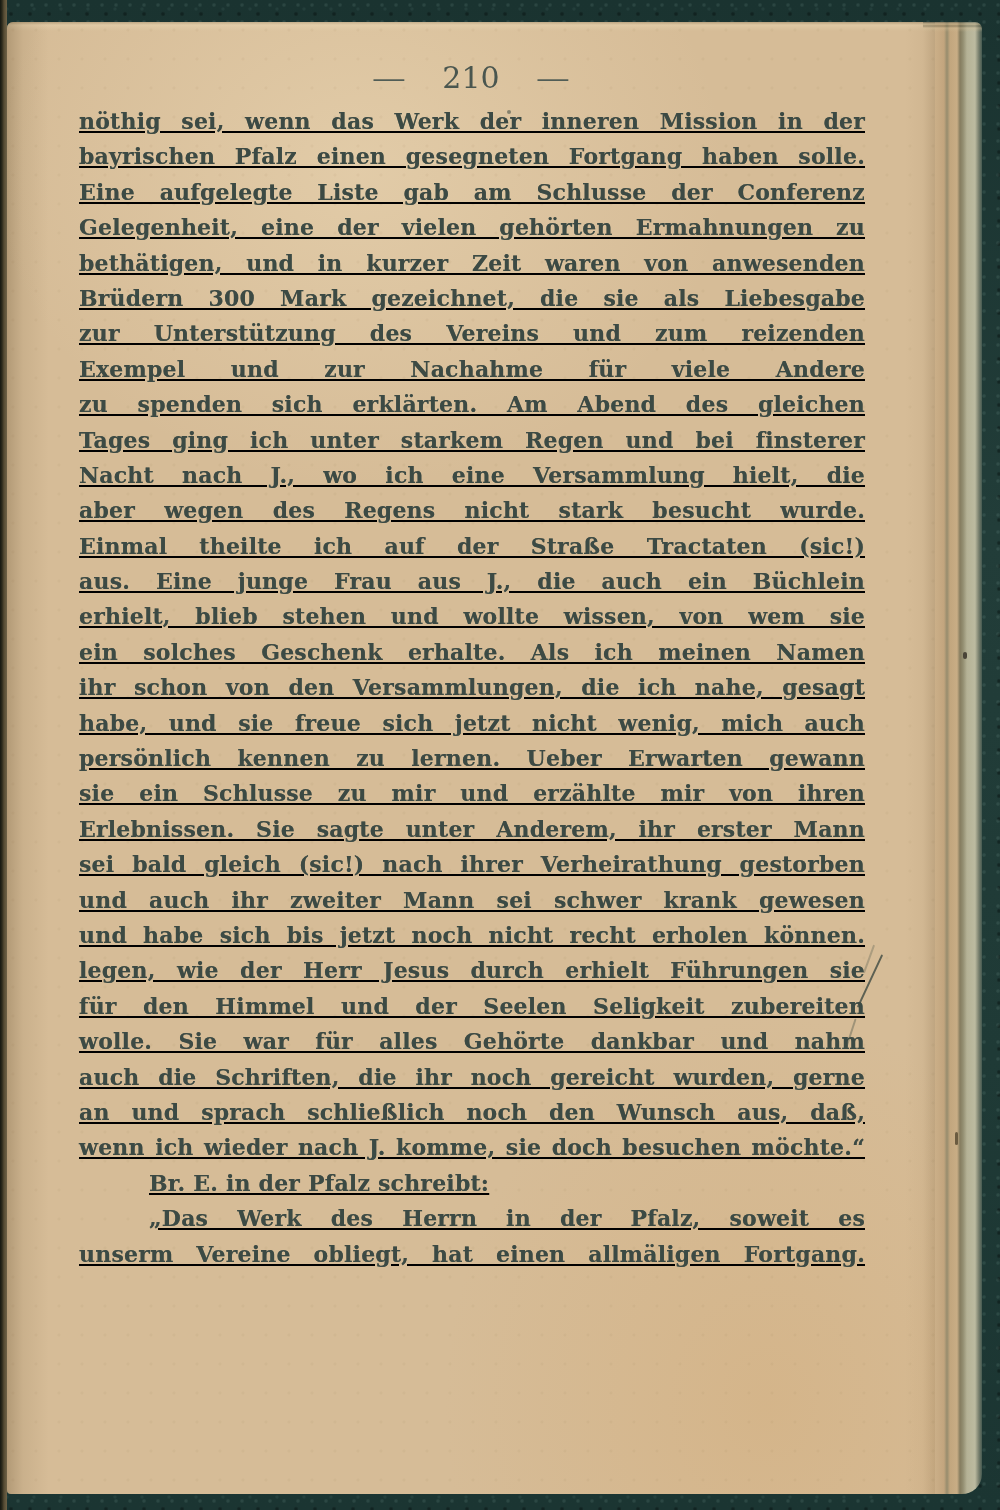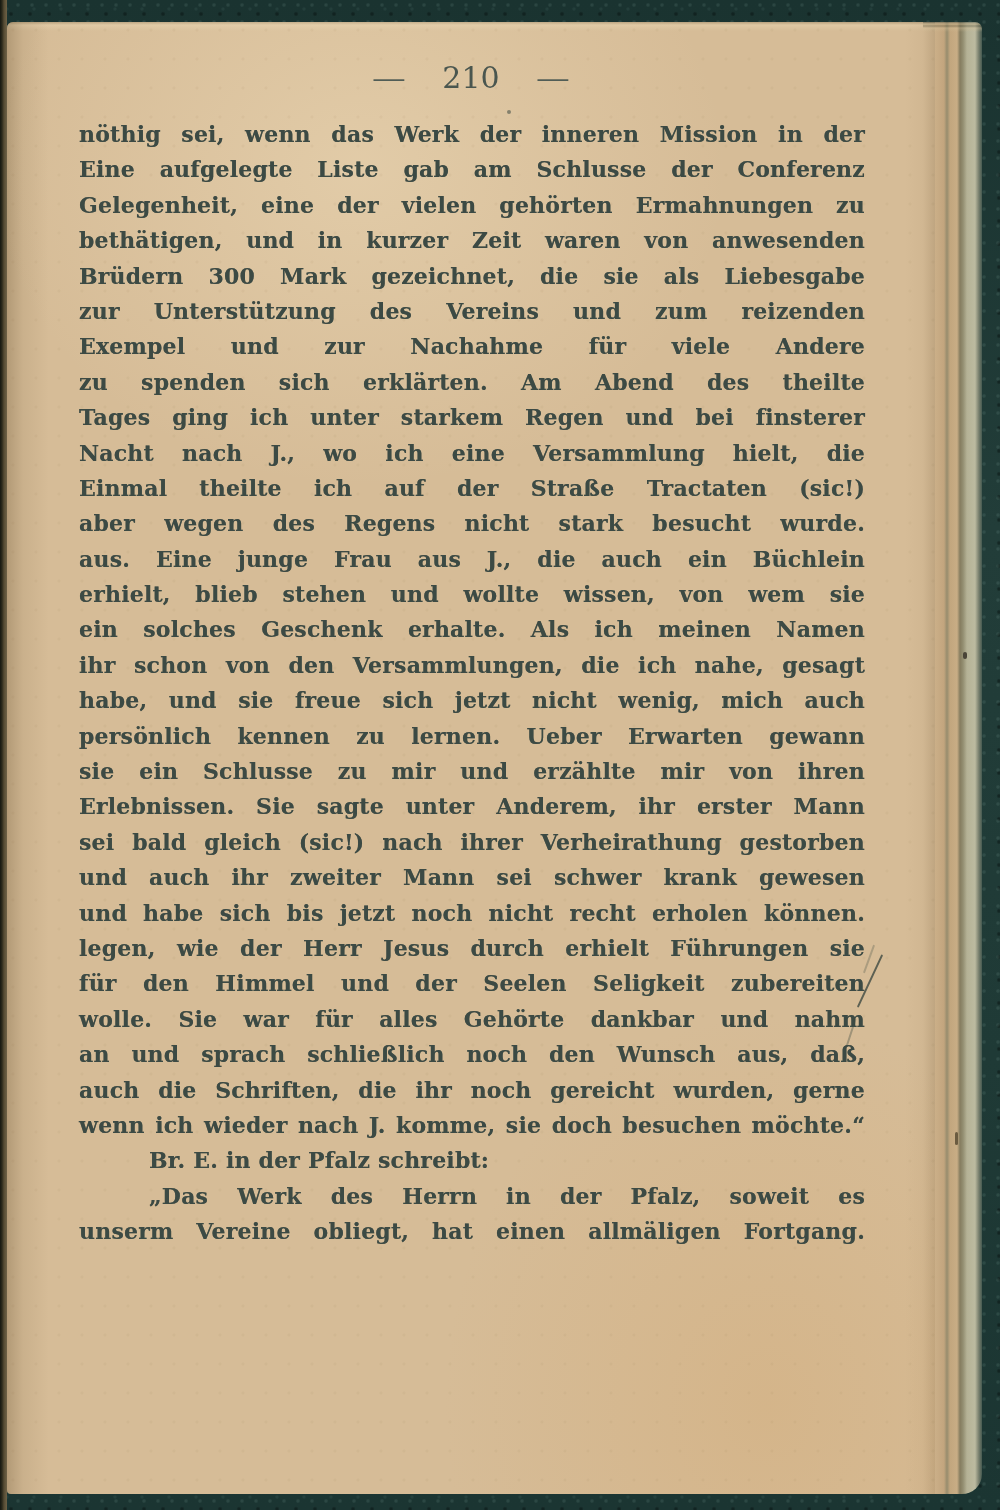--- a/index.html
+++ b/index.html
@@ -101,22 +101,23 @@
     position: absolute;
     left: 500px; top: 88px;
     width: 4px; height: 4px;
     border-radius: 50%;
     background: rgba(60,72,66,0.55);
   }
 
   
   .text-block {
     position: absolute;
-    left: 72px; top: 95px;
+    left: 72px; top: 82px;
     width: 786px;
+    text-decoration: underline;
   }
   .line {
     height: 35.4px;
     line-height: 35.4px;
     font-family: "DejaVu Serif", serif;
     font-size: 22px;
     font-weight: 700;
     color: #3c4a44;
     text-shadow: 0 0 0.6px rgba(52,66,60,0.55);
     text-align: justify;
@@ -162,47 +163,48 @@
 
       <div class="page-header">
         <span class="dash">—</span>
         <span class="num">210</span>
         <span class="dash">—</span>
       </div>
       <div class="header-dot"></div>
 
       <div class="text-block">
         <div class="line">nöthig sei, wenn das Werk der inneren Mission in der</div>
+        <div class="line">bayrischen Pfalz einen gesegneten Fortgang haben solle.</div>
         <div class="line">Eine aufgelegte Liste gab am Schlusse der Conferenz</div>
         <div class="line">Gelegenheit, eine der vielen gehörten Ermahnungen zu</div>
         <div class="line">bethätigen, und in kurzer Zeit waren von anwesenden</div>
         <div class="line">Brüdern 300 Mark gezeichnet, die sie als Liebesgabe</div>
         <div class="line">zur Unterstützung des Vereins und zum reizenden</div>
         <div class="line">Exempel und zur Nachahme für viele Andere</div>
-        <div class="line">zu spenden sich erklärten. Am Abend des theilte</div>
+        <div class="line">zu spenden sich erklärten. Am Abend des gleichen</div>
         <div class="line">Tages ging ich unter starkem Regen und bei finsterer</div>
         <div class="line">Nacht nach J., wo ich eine Versammlung hielt, die</div>
+        <div class="line">aber wegen des Regens nicht stark besucht wurde.</div>
         <div class="line">Einmal theilte ich auf der Straße Tractaten (sic!)</div>
-        <div class="line">aber wegen des Regens nicht stark besucht wurde.</div>
         <div class="line">aus.  Eine junge Frau aus J., die auch ein Büchlein</div>
         <div class="line">erhielt, blieb stehen und wollte wissen, von wem sie</div>
         <div class="line">ein solches Geschenk erhalte.  Als ich meinen Namen</div>
         <div class="line">ihr schon von den Versammlungen, die ich nahe, gesagt</div>
         <div class="line">habe, und sie freue sich jetzt nicht wenig, mich auch</div>
         <div class="line">persönlich kennen zu lernen.  Ueber Erwarten gewann</div>
         <div class="line">sie ein Schlusse zu mir und erzählte mir von ihren</div>
         <div class="line">Erlebnissen.  Sie sagte unter Anderem, ihr erster Mann</div>
         <div class="line">sei bald gleich (sic!) nach ihrer Verheirathung gestorben</div>
         <div class="line">und auch ihr zweiter Mann sei schwer krank gewesen</div>
         <div class="line">und habe sich bis jetzt noch nicht recht erholen können.</div>
         <div class="line">legen, wie der Herr Jesus durch erhielt Führungen sie</div>
         <div class="line">für den Himmel und der Seelen Seligkeit zubereiten</div>
         <div class="line">wolle.  Sie war für alles Gehörte dankbar und nahm</div>
+        <div class="line">auch die Schriften, die ihr noch gereicht wurden, gerne</div>
         <div class="line">an und sprach schließlich noch den Wunsch aus, daß,</div>
-        <div class="line">auch die Schriften, die ihr noch gereicht wurden, gerne</div>
         <div class="line">wenn ich wieder nach J. komme, sie doch besuchen möchte.“</div>
         <div class="line short indent">Br. E. in der Pfalz schreibt:</div>
         <div class="line indent">„Das Werk des Herrn in der Pfalz, soweit es</div>
         <div class="line">unserm Vereine obliegt, hat einen allmäligen Fortgang.</div>
       </div>
 
       <div class="stray-mark mark-1"></div>
       <div class="stray-mark mark-2"></div>
       <div class="stray-mark mark-3"></div>
     </div>

